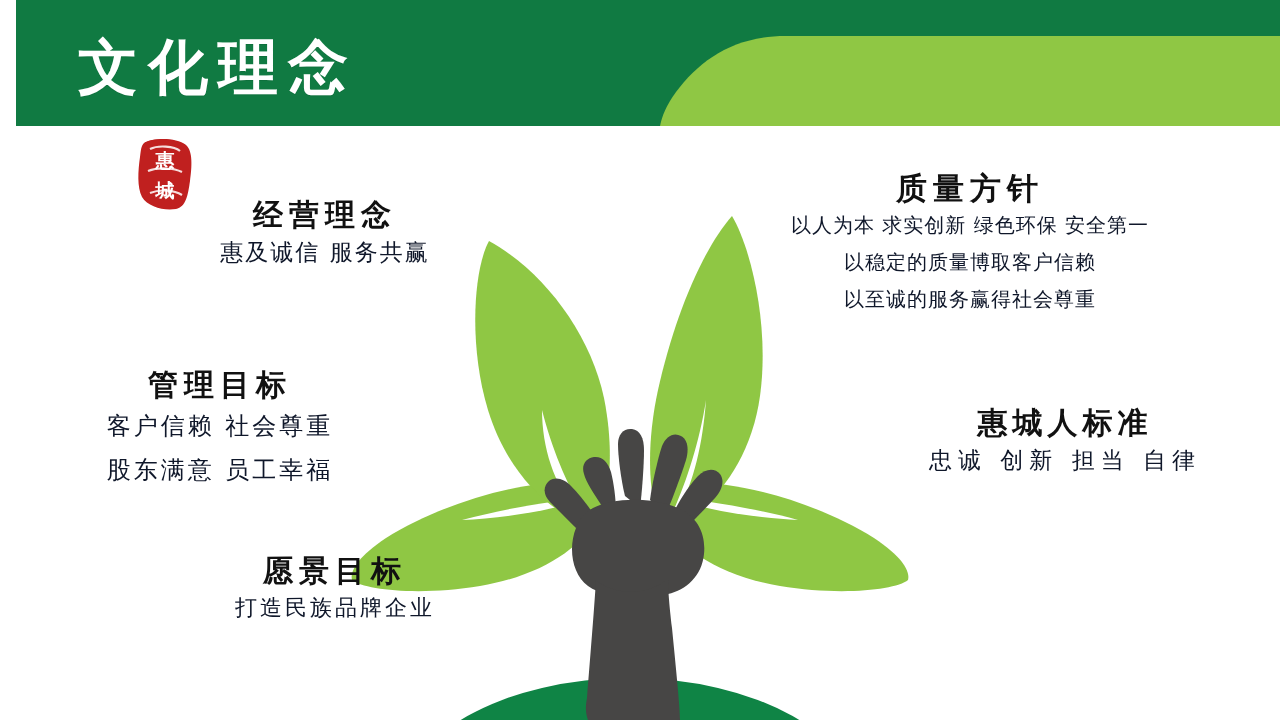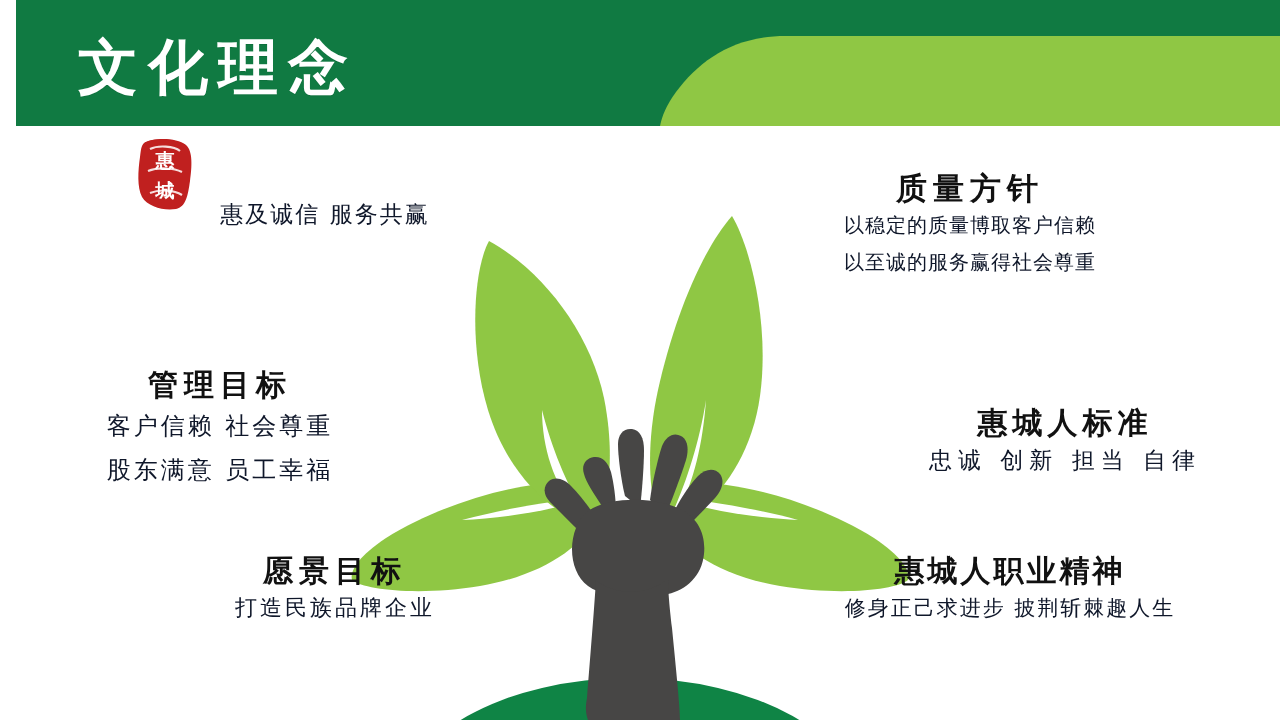--- a/index.html
+++ b/index.html
@@ -162,43 +162,41 @@
         <path d="M226 320 C216 310 206 300 200 294 C193 287 193 278 199 273 C206 268 214 271 221 278 C229 286 240 300 246 310 Z" fill="#474645"></path>
 
         <path d="M243 300 C262 290 300 288 328 300 C348 309 356 326 354 346 C352 368 336 382 318 386 C292 392 254 390 238 378 C222 366 218 340 226 320 C230 310 236 304 243 300 Z" fill="#474645"></path>
 
         <path d="M246 372 C244 404 240 452 237 490 C235 500 236 506 238 512 L330 512 C330 500 326 460 322 420 C319 394 318 380 318 370 C300 388 264 388 246 372 Z" fill="#474645"></path>
       </g>
     </svg>
   </div>
 
   <div class="block" id="blk-jingying">
+    <div class="heading">经营理念</div>
     <div class="line">惠及诚信 服务共赢</div>
   </div>
 
   <div class="block" id="blk-guanli">
     <div class="heading">管理目标</div>
     <div class="line">客户信赖 社会尊重</div>
     <div class="line">股东满意 员工幸福</div>
   </div>
 
   <div class="block" id="blk-yuanjing">
     <div class="heading">愿景目标</div>
     <div class="line">打造民族品牌企业</div>
   </div>
 
   <div class="block tight" id="blk-zhiliang">
     <div class="heading">质量方针</div>
+    <div class="line">以人为本 求实创新 绿色环保 安全第一</div>
     <div class="line">以稳定的质量博取客户信赖</div>
     <div class="line">以至诚的服务赢得社会尊重</div>
   </div>
 
   <div class="block" id="blk-biaozhun">
     <div class="heading">惠城人标准</div>
     <div class="line">忠诚 创新 担当 自律</div>
   </div>
 
-  <div class="block" id="blk-jingshen">
-    <div class="heading">惠城人职业精神</div>
-    <div class="line">修身正己求进步  披荆斩棘趣人生</div>
-  </div>
 
 </div>
 
 </body></html>

